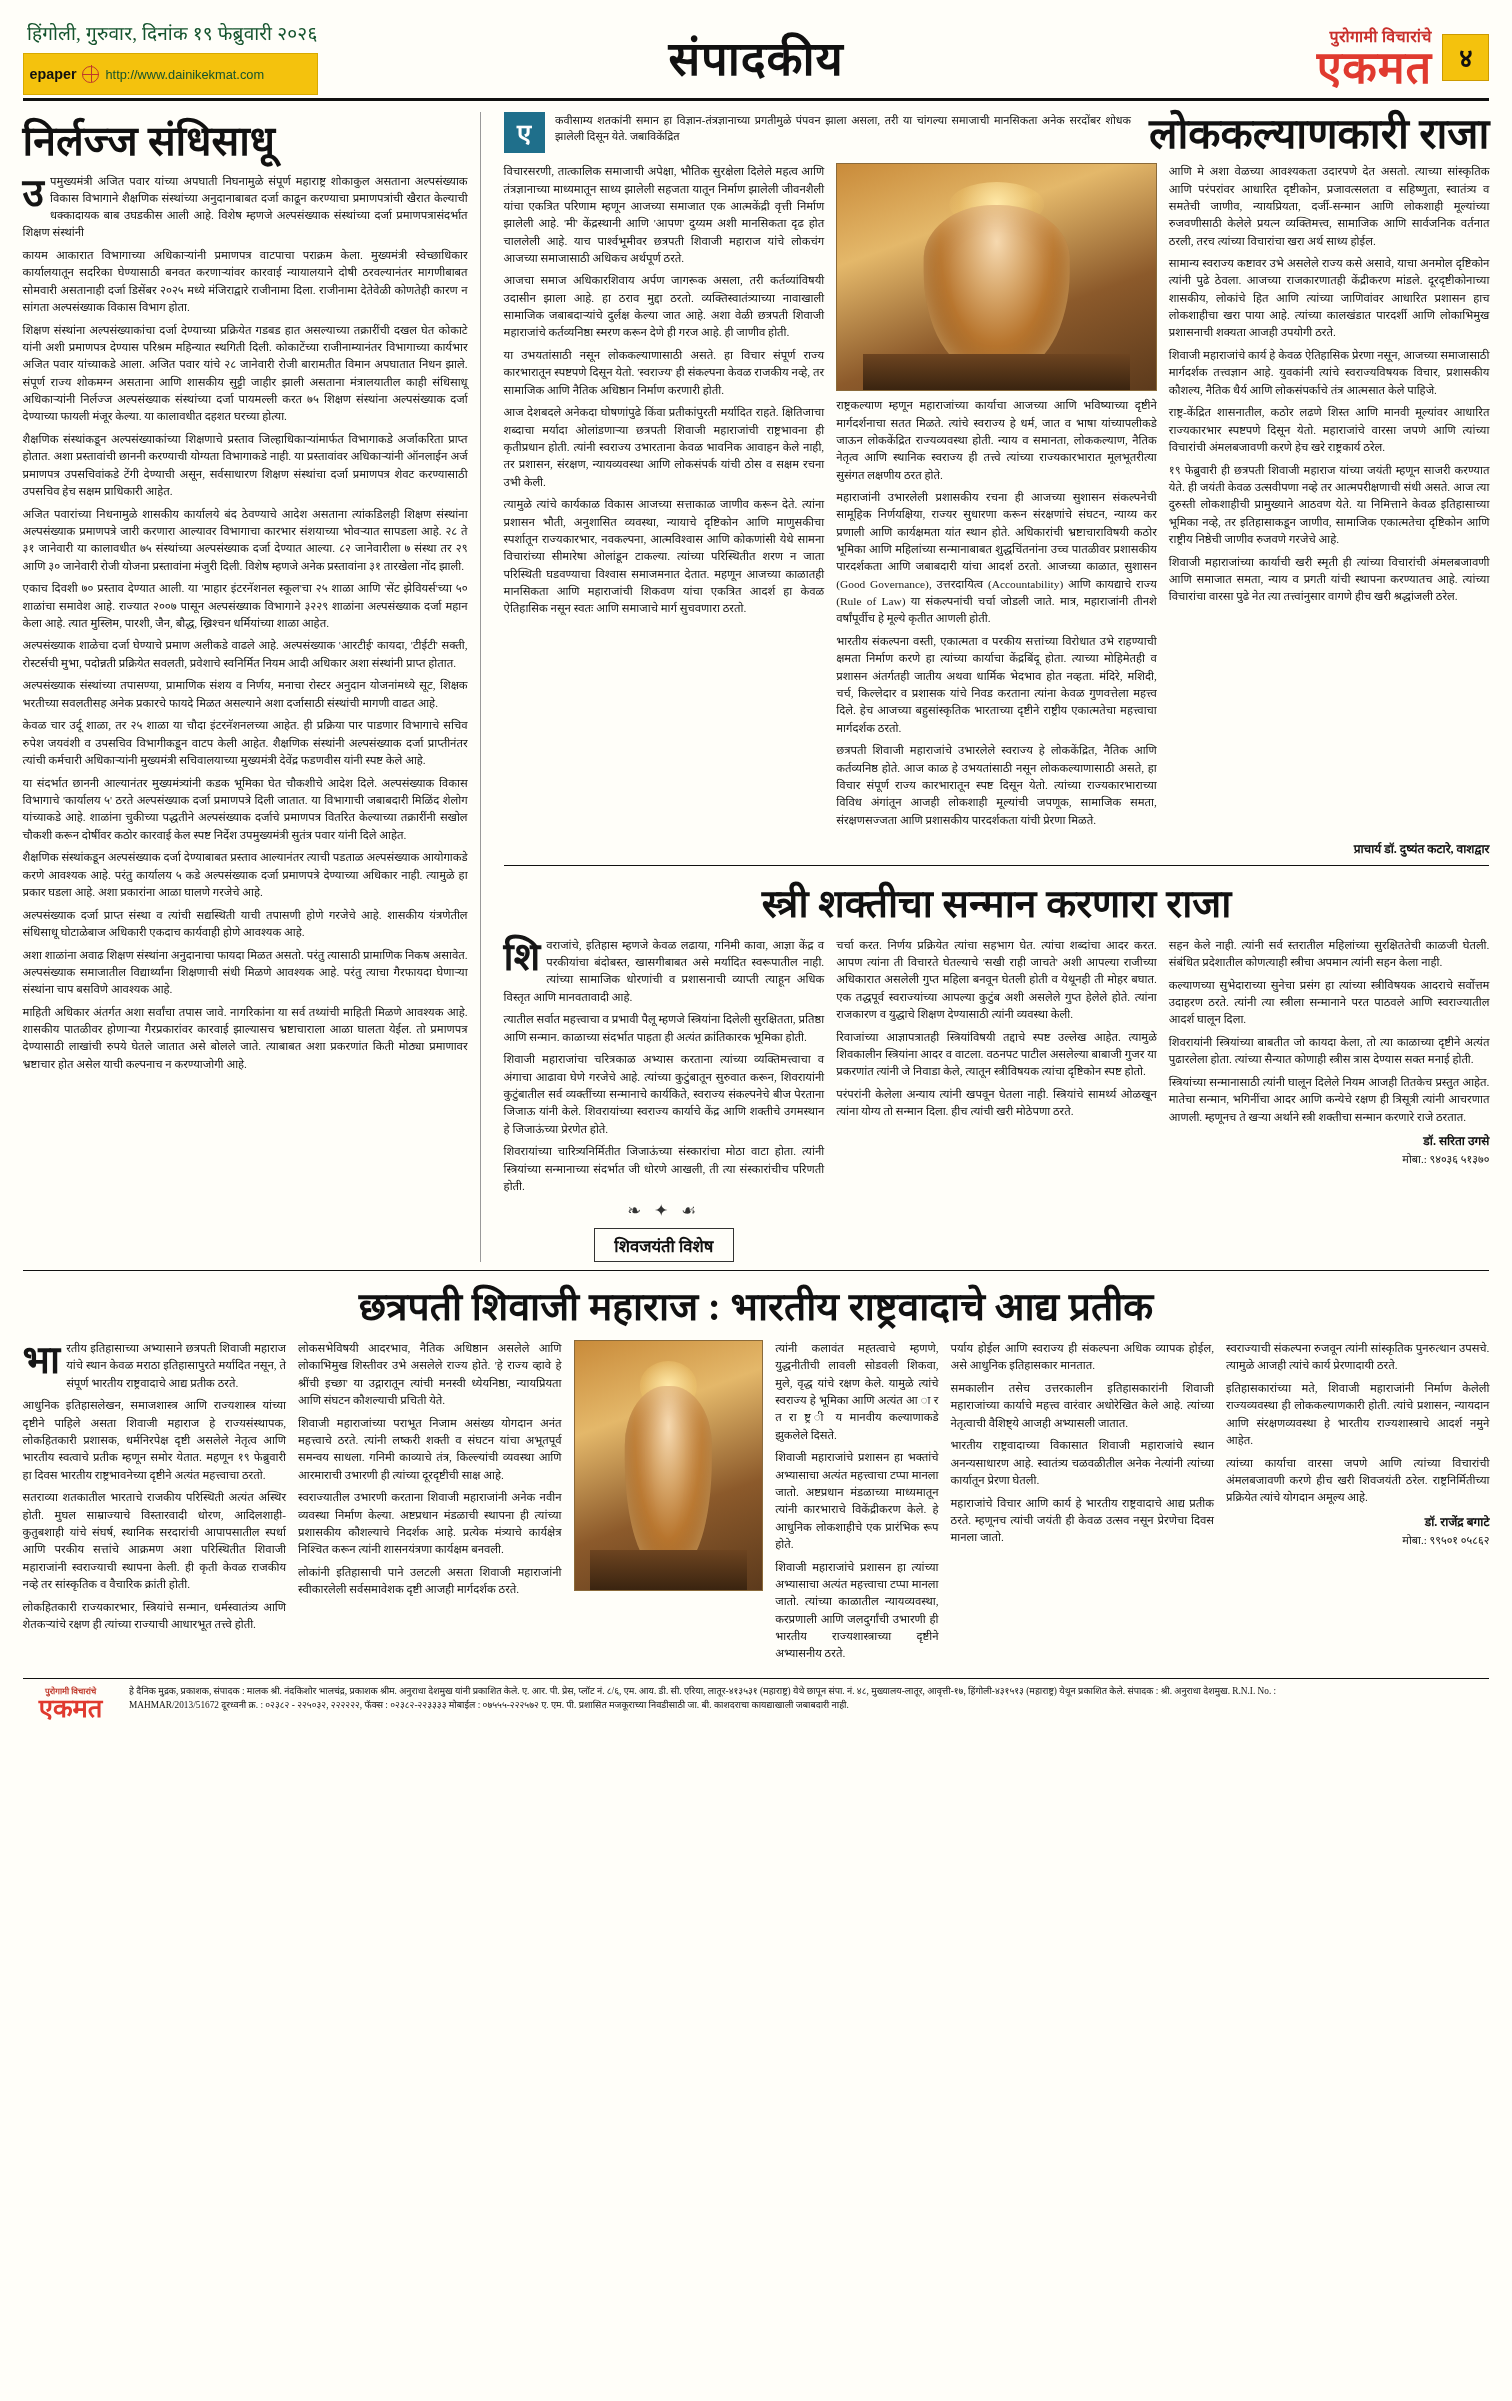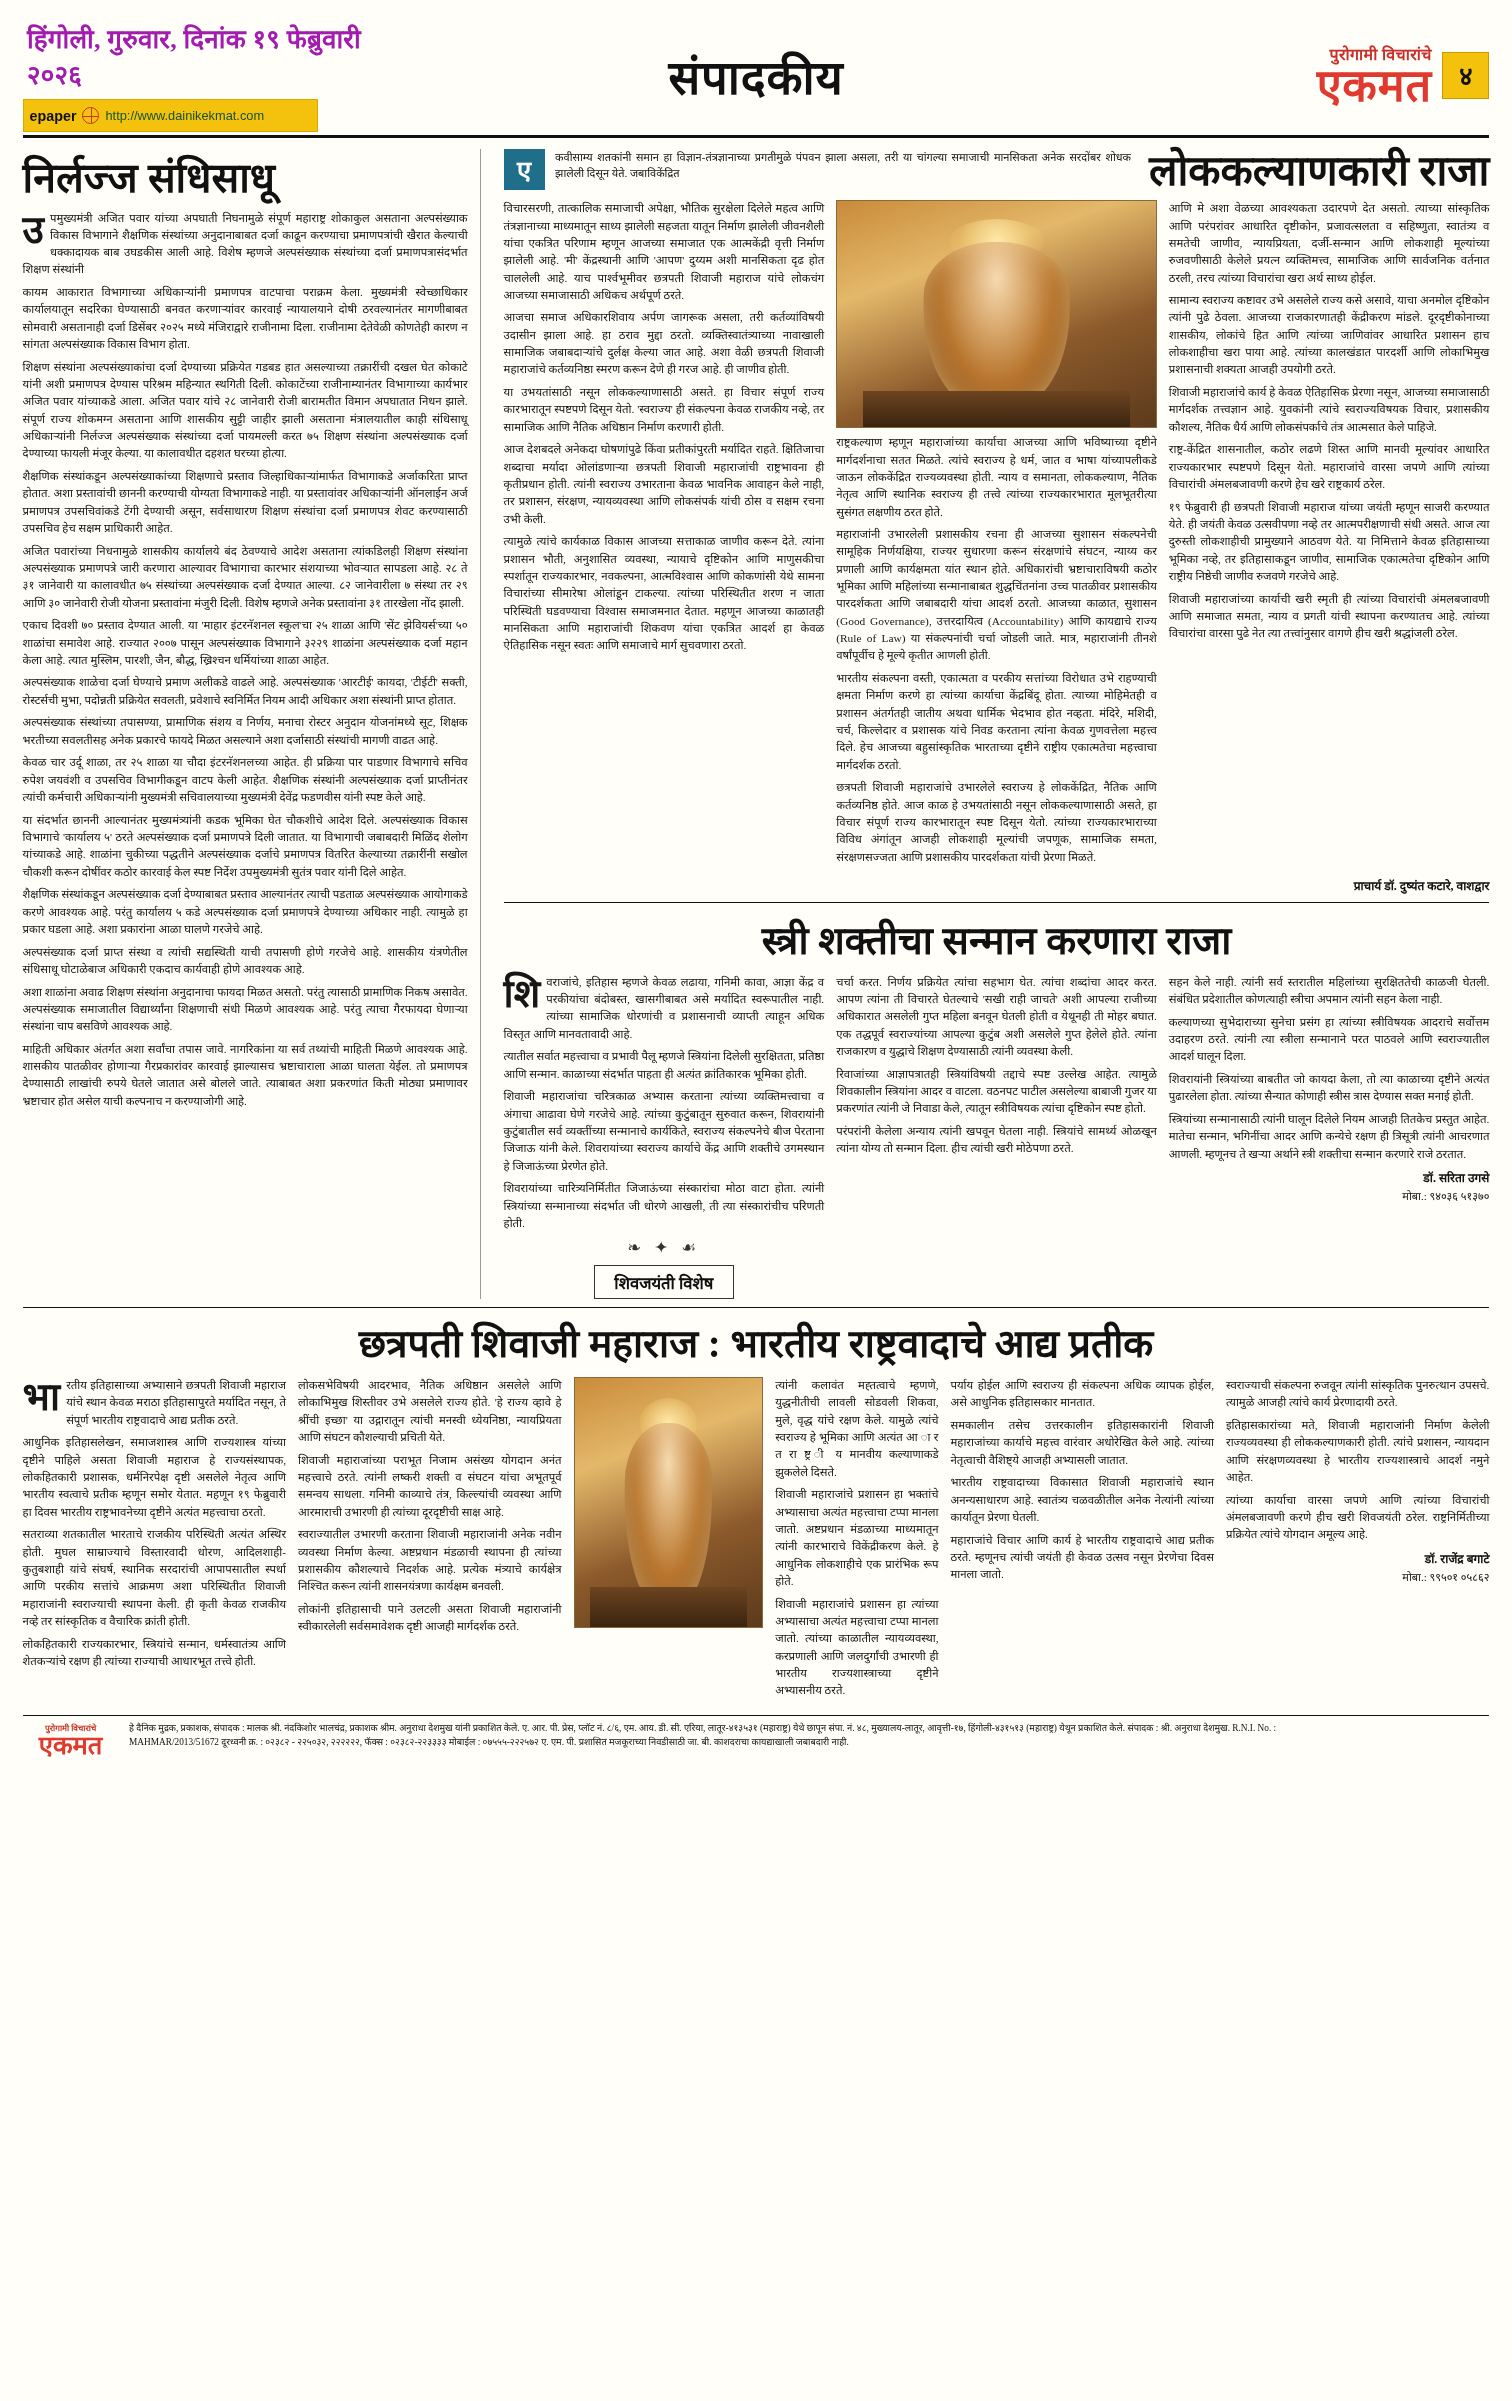--- a/index.html
+++ b/index.html
@@ -26,32 +26,32 @@
     padding-bottom:3px;
   }
   .mast-left{
     width:354px;
     display:flex;
     flex-direction:column;
     justify-content:center;
     gap:7.5px;
   }
   .mast-date{
-    font-size:26px;
-    font-weight:bold;
+    font-size:19px;
+    font-weight:normal;
     letter-spacing:0.2px;
-    color:#a21caf;
+    color:#14532d;
     padding-left:4.5px;
   }
   .epaper-bar{
     display:flex;
     align-items:center;
     background:#f4c20d;
     border:0.8px solid #d8a900;
-    height:33px;
+    height:42px;
     padding:0 6px;
     gap:6px;
     width:295px;
     box-sizing:border-box;
   }
   .epaper-label{
     font-size:14.3px;
     font-weight:bold;
     color:#111;
     font-family:"Liberation Sans", sans-serif;

